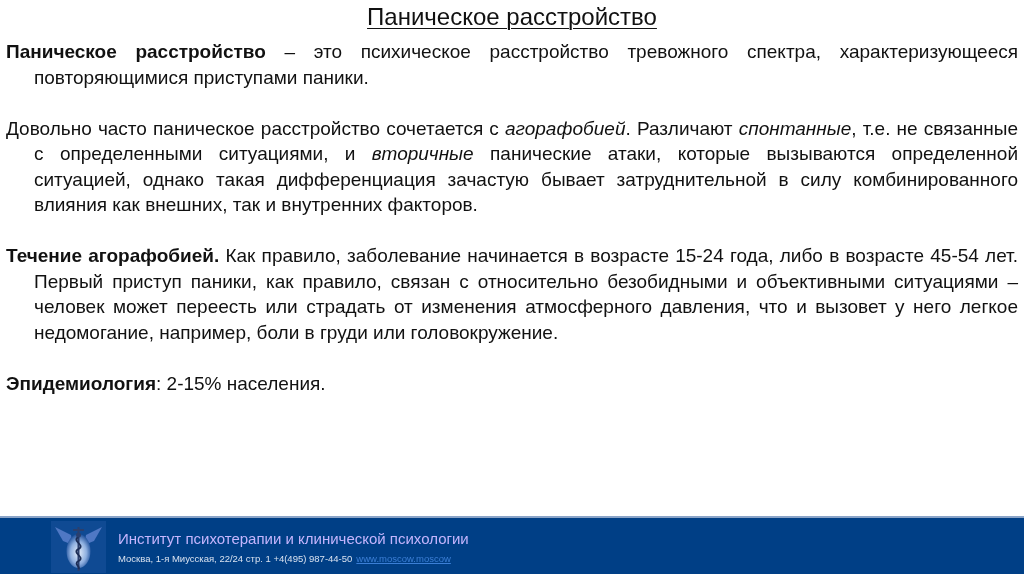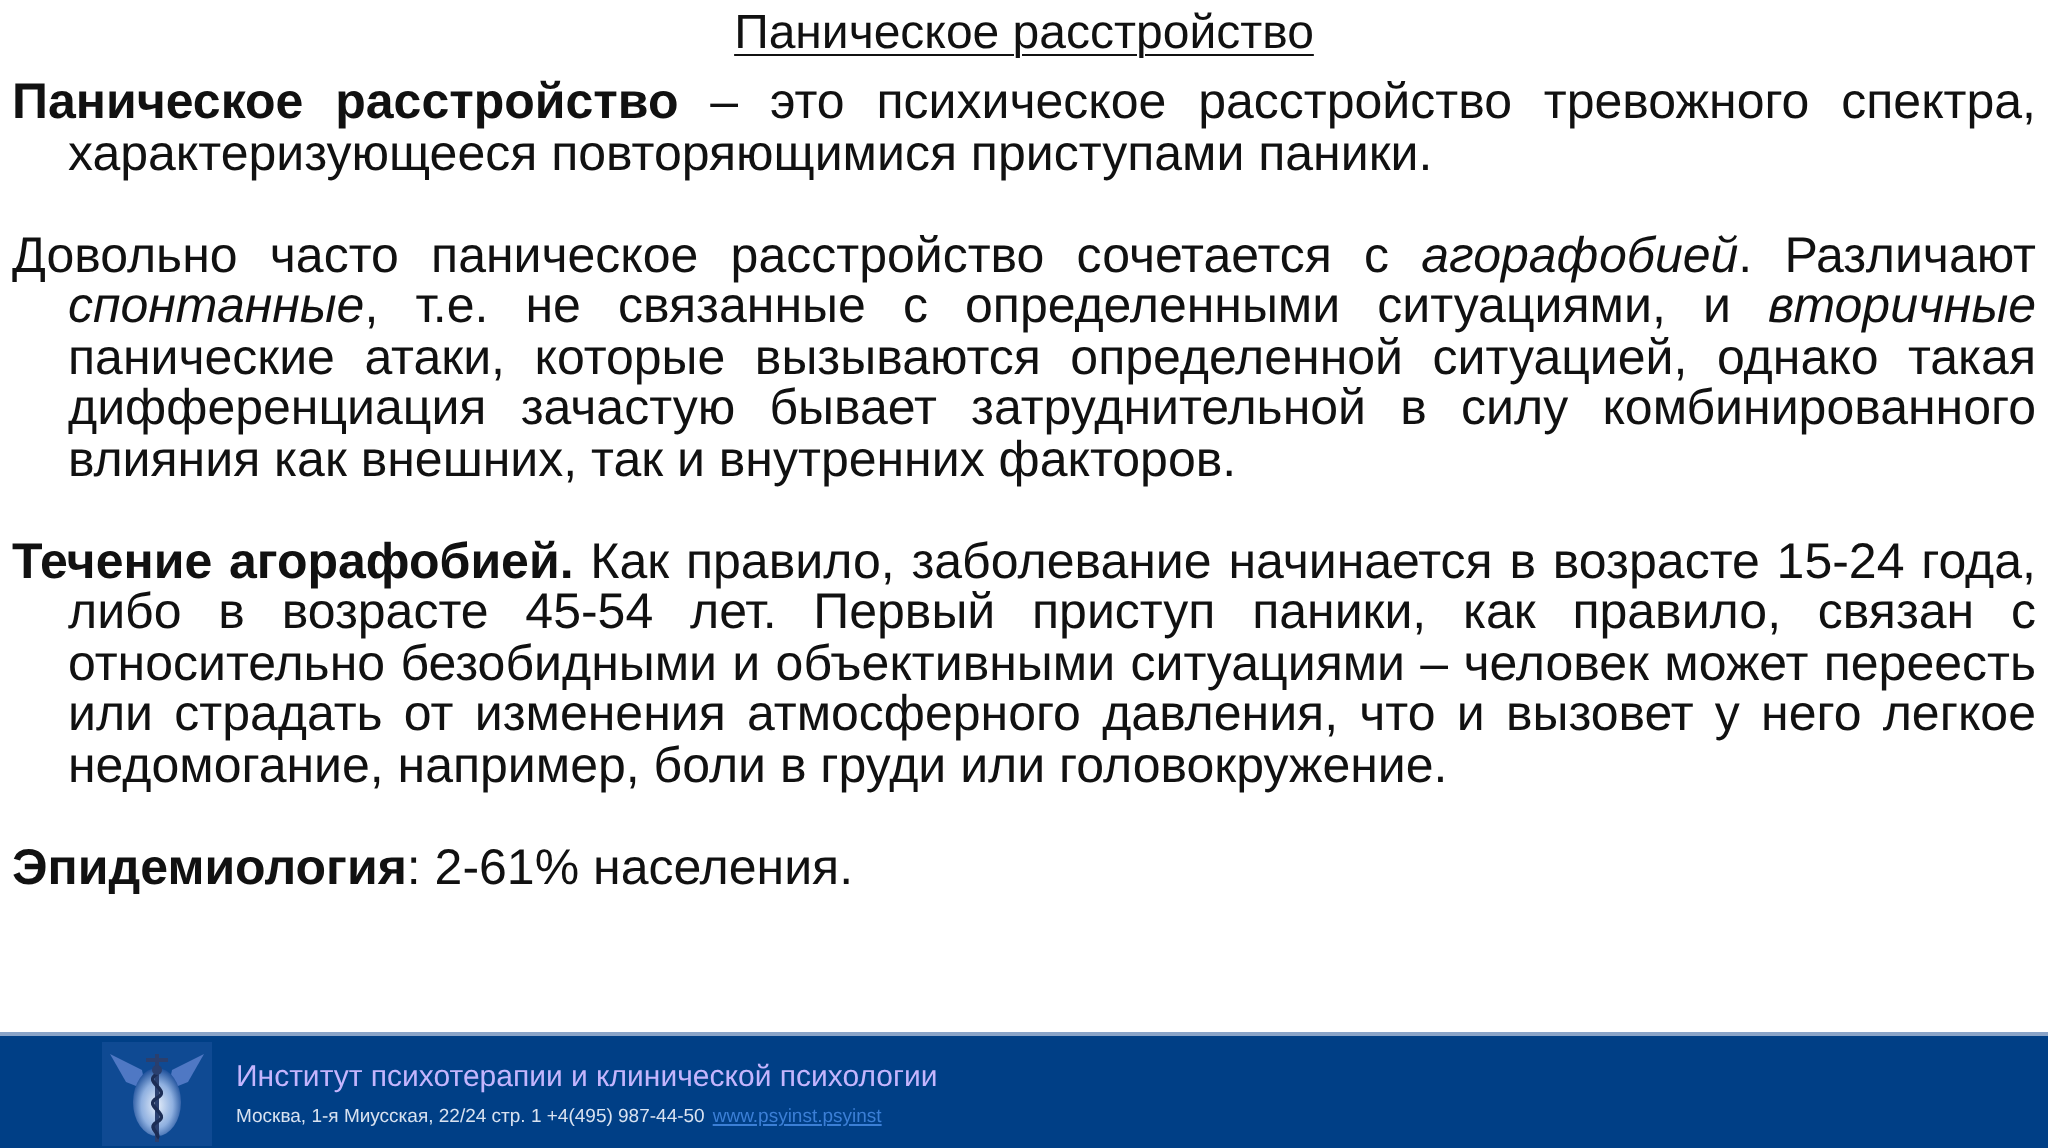--- a/index.html
+++ b/index.html
@@ -8,21 +8,21 @@
     background:#ffffff; color:#111111;
     font-family:"Liberation Sans", "DejaVu Sans", sans-serif;
   }
   .title {
     position:absolute; top:2px; left:0; width:1024px; text-align:center;
     font-size:24px; line-height:30px; text-decoration:underline;
     text-underline-offset:3px; text-decoration-thickness:1px; color:#111;
   }
   .content {
     position:absolute; top:39px; left:6px; width:1012px;
-    font-size:25px; line-height:25.5px; color:#111;
+    font-size:19px; line-height:25.5px; color:#111;
   }
   .para {
     text-align:justify; text-align-last:left;
     padding-left:28px; text-indent:-28px; margin:0;
   }
   .gap { height:25.5px; }
   .para b { font-weight:bold; }
   .para i { font-style:italic; }
   .footer {
     position:absolute; left:0; top:516px; width:1024px; height:58px;
@@ -52,21 +52,21 @@
   <div class="gap"></div>
   <p class="para">
     <span>Довольно часто паническое расстройство сочетается с </span><i>агорафобией</i><span>. Различают </span><i>спонтанные</i><span>, т.е. не связанные с определенными ситуациями, и </span><i>вторичные</i><span> панические атаки, которые вызываются определенной ситуацией, однако такая дифференциация зачастую бывает затруднительной в силу комбинированного влияния  как внешних, так и внутренних факторов.</span>
   </p>
   <div class="gap"></div>
   <p class="para">
     <b>Течение агорафобией.</b><span> Как правило, заболевание начинается в возрасте 15-24 года, либо в возрасте 45-54 лет. Первый приступ паники, как правило, связан с относительно безобидными и объективными ситуациями – человек может переесть или страдать от изменения атмосферного давления, что и вызовет у него легкое недомогание, например, боли в груди или головокружение.</span>
   </p>
   <div class="gap"></div>
   <p class="para">
-    <b>Эпидемиология</b><span>: 2-61% населения.</span>
+    <b>Эпидемиология</b><span>: 2-15% населения.</span>
   </p>
 </div>
 
 <div class="footer">
   <svg class="logo" viewBox="0 0 55 52">
     <defs>
       <radialGradient id="lg" cx="50%" cy="55%" r="55%">
         <stop offset="0%" stop-color="#e6eefa"></stop>
         <stop offset="60%" stop-color="#8fb0e0"></stop>
         <stop offset="100%" stop-color="#1d4f9a"></stop>
@@ -76,15 +76,15 @@
     <path d="M4 6 L20 14 L22 24 L12 20 Z" fill="#4f78c4"></path>
     <path d="M51 6 L35 14 L33 24 L43 20 Z" fill="#4f78c4"></path>
     <ellipse cx="27.5" cy="30" rx="12" ry="17" fill="url(#lg)"></ellipse>
     <rect x="26.5" y="6" width="2" height="44" fill="#2a3f6e"></rect>
     <rect x="22" y="8" width="11" height="2" fill="#2a3f6e"></rect>
     <path d="M27.5 16 C20 20, 35 24, 27.5 28 C20 32, 35 36, 27.5 40 C22 43, 30 46, 27.5 48" stroke="#1c2d55" stroke-width="1.8" fill="none"></path>
     <circle cx="27.5" cy="14" r="2.5" fill="#2a3f6e"></circle>
   </svg>
   <div class="org-name">Институт психотерапии и клинической психологии</div>
   <div class="org-address">
-    <span>Москва, 1-я Миусская, 22/24 стр. 1 +4(495) 987-44-50</span><a>www.psyinst.psyinst</a>
+    <span>Москва, 1-я Миусская, 22/24 стр. 1 +4(495) 987-44-50</span><a>www.moscow.moscow</a>
   </div>
 </div>
 
 </body></html>

